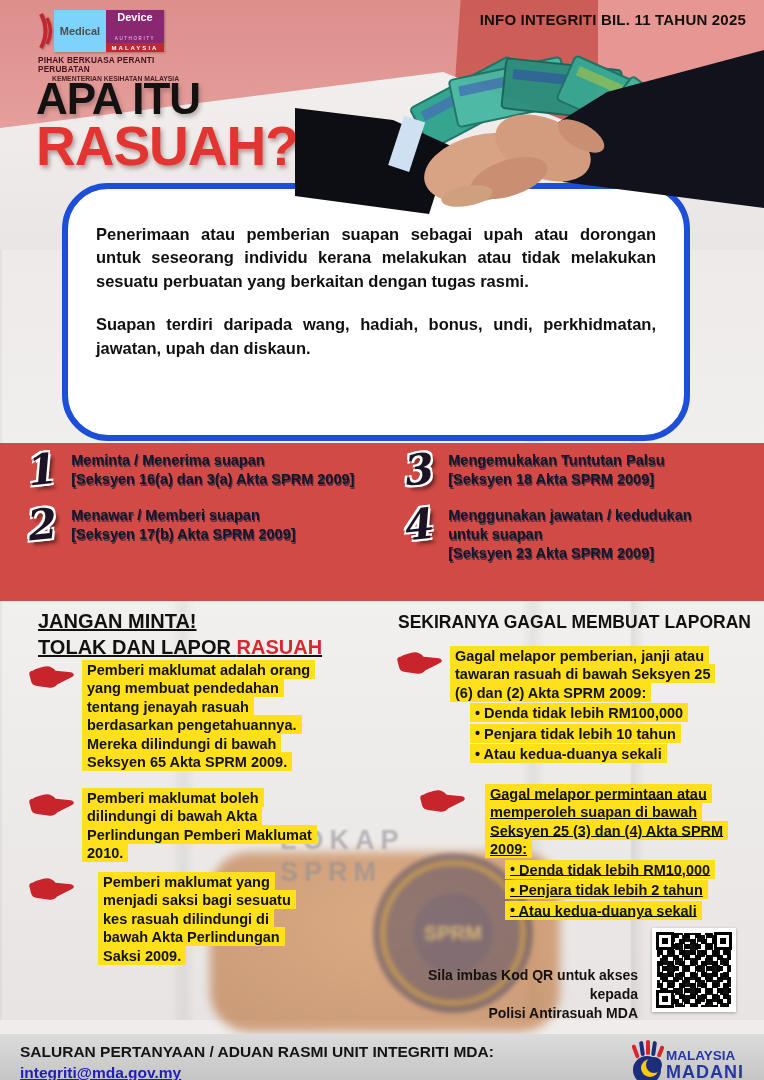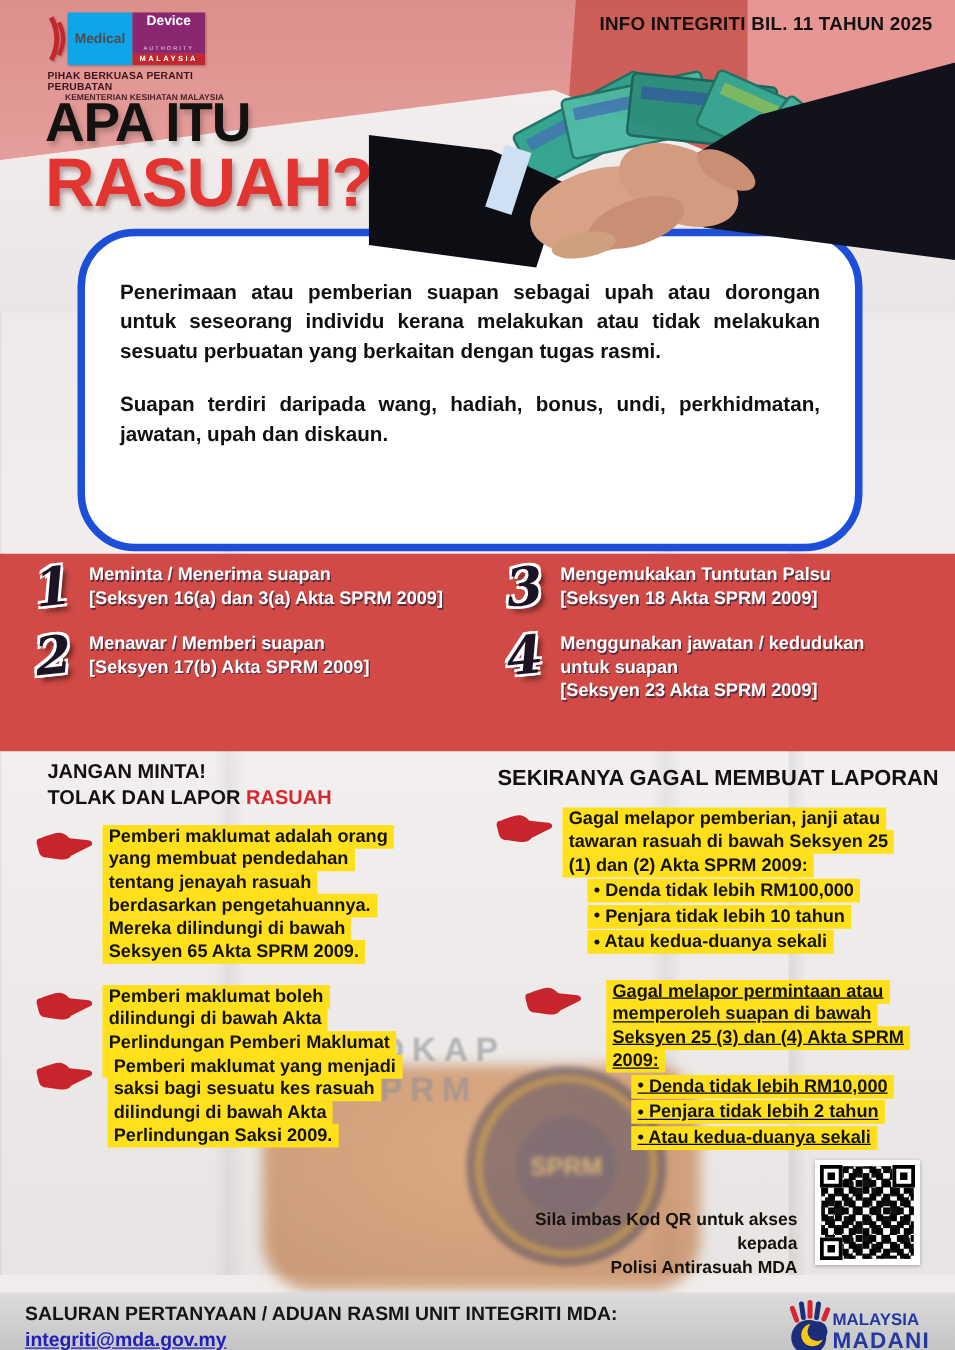--- a/index.html
+++ b/index.html
@@ -21,21 +21,21 @@
   .fold{position:absolute;top:250px;width:26px;height:770px;background:linear-gradient(90deg,transparent,rgba(0,0,0,.05),transparent);}
   
   .bg-orange{position:absolute;left:210px;top:852px;width:350px;height:180px;border-radius:40px;background:radial-gradient(ellipse at 55% 40%,#d07a33,#b05d20);opacity:.55;filter:blur(5px);}
   .bg-lokap{position:absolute;left:280px;top:824px;color:#8f8f96;opacity:.6;font-weight:800;font-size:27px;letter-spacing:6px;line-height:1.2;filter:blur(1px);}
   .bg-emblem{position:absolute;left:368px;top:848px;opacity:.55;filter:blur(2px);}
   
   .issue{position:absolute;right:18px;top:11px;font-size:15px;font-weight:800;color:#14100f;letter-spacing:.2px;}
   .mda-logo{position:absolute;left:38px;top:10px;width:170px;}
   .mda-box{display:flex;align-items:stretch;height:42px;filter:drop-shadow(1px 1px 1px rgba(0,0,0,.25));}
   .mda-chev{width:16px;display:flex;align-items:center;}
-  .mda-white{background:#0ea5e9;width:52px;display:flex;align-items:center;justify-content:center;font-weight:700;color:#4d4d4d;font-size:11px;}
+  .mda-white{background:#7dd3fc;width:52px;display:flex;align-items:center;justify-content:center;font-weight:700;color:#4d4d4d;font-size:11px;}
   .mda-right{width:58px;display:flex;flex-direction:column;}
   .mda-purple{background:#8a2771;flex:1;color:#fff;display:flex;flex-direction:column;align-items:center;justify-content:center;line-height:1;gap:12px;}
   .mda-purple .dev{font-weight:700;font-size:11px;}
   .mda-purple .auth{font-size:4.5px;letter-spacing:1.6px;margin-top:2px;color:#e9c9e2;}
   .mda-redstrip{background:#c1272d;color:#fff;font-size:6px;letter-spacing:2px;text-align:center;padding:1.5px 0;font-weight:700;}
   .mda-sub1{margin-top:4px;font-size:8.2px;font-weight:800;color:#40111c;letter-spacing:.2px;}
   .mda-sub2{font-size:6.8px;font-weight:700;color:#4a2128;margin-top:1px;margin-left:14px;}
   
   .title{position:absolute;left:36px;top:78px;line-height:.95;letter-spacing:-1px;}
   .title .l1{font-size:44px;font-weight:900;color:#141111;text-shadow:2px 3px 4px rgba(80,60,60,.35);}
@@ -48,36 +48,36 @@
   
   .act{position:absolute;left:0;top:443px;width:764px;height:158px;background:#d14a45;z-index:2;}
   .act-head{margin-top:7px;text-align:center;color:#fff;font-size:17px;font-weight:800;text-shadow:1.5px 2px 0 rgba(35,30,60,.85);}
   .act-cols{display:flex;margin-top:6px;}
   .act-col{display:flex;flex-direction:column;gap:13px;}
   .act-col.c1{width:385px;padding-left:28px;box-sizing:border-box;}
   .act-col.c2{width:379px;padding-left:20px;box-sizing:border-box;}
   .act-item{display:flex;align-items:flex-start;gap:14px;}
   .act-num{font-family:"DejaVu Serif",serif;font-style:italic;font-weight:700;font-size:42px;line-height:1;color:#1c1424;transform:rotate(-6deg);
     text-shadow:-2px -2px 0 #fff,2px -2px 0 #fff,-2px 2px 0 #fff,2px 2px 0 #fff,4px 5px 4px rgba(0,0,0,.5);}
-  .act-text{color:#ffffff;font-size:14.5px;font-weight:800;line-height:1.3;text-shadow:1px 1.5px 0 rgba(35,30,60,.7);padding-top:2px;}
+  .act-text{color:#0f172a;font-size:14.5px;font-weight:800;line-height:1.3;text-shadow:1px 1.5px 0 rgba(35,30,60,.7);padding-top:2px;}
   
   .colhead{position:absolute;z-index:4;font-weight:800;color:#131010;}
-  .colhead.left{left:38px;top:608px;font-size:16px;line-height:1.3;}
+  .colhead.left{left:38px;top:608px;font-size:20px;line-height:1.3;text-decoration:underline;}
   .colhead.left .red{color:#d7282f;}
   .colhead.right{left:398px;top:612px;font-size:17.5px;}
   .bullet{position:absolute;z-index:4;display:flex;align-items:flex-start;}
   .hand{flex:0 0 46px;margin-top:2px;}
   .btext{font-size:14.5px;font-weight:800;color:#131313;line-height:1.28;}
   .hl{background:#ffe01a;padding:1.5px 5px;-webkit-box-decoration-break:clone;box-decoration-break:clone;}
   .subs{margin-top:2px;margin-left:20px;}
   .subs .sub{margin-top:2px;}
   .sub .hl::before{content:"•  ";}
   .b-l1{left:28px;top:660px;width:290px;gap:8px;}
   .b-l2{left:28px;top:788px;width:290px;gap:8px;}
-  .b-l3{left:28px;top:844px;width:290px;gap:12px;}
+  .b-l3{left:28px;top:872px;width:290px;gap:24px;}
   .b-r1{left:396px;top:646px;width:336px;gap:8px;}
   .b-r2{left:419px;top:784px;width:336px;gap:20px;text-decoration:underline;}
   
   .qr-caption{position:absolute;right:126px;top:966px;width:250px;text-align:right;font-size:14px;font-weight:800;color:#15110f;line-height:1.35;z-index:4;}
   .qr{position:absolute;left:652px;top:928px;width:84px;height:84px;background:#fff;padding:5px;box-sizing:border-box;z-index:4;box-shadow:0 1px 3px rgba(0,0,0,.3);}
   .qr-pattern{position:relative;width:100%;height:100%;
     background:
       repeating-conic-gradient(#000 0% 25%,transparent 0% 50%) 0 0/11px 11px,
       repeating-conic-gradient(#111 0% 25%,#fff 0% 50%) 3px 2px/15px 15px;}
   .finder{position:absolute;width:18px;height:18px;background:#fff;border:3px solid #000;box-sizing:border-box;}
@@ -244,21 +244,21 @@
     <div class="btext"><span class="hl">Pemberi maklumat yang menjadi saksi bagi sesuatu kes rasuah dilindungi di bawah Akta Perlindungan Saksi 2009.</span></div>
   </div>
 
   <div class="colhead right">SEKIRANYA GAGAL MEMBUAT LAPORAN</div>
 
   <div class="bullet b-r1">
     <svg class="hand" width="46" height="28" viewBox="0 0 60 34">
         <path fill="#c8242b" d="M6 10 C2 10 1 13 2 16 L4 24 C5 28 8 30 12 30 L26 32 C32 33 36 31 38 28 L58 18 C61 16 60 13 56 12 L36 10 C32 5 26 3 20 5 L10 8 Z"></path>
       </svg>
     <div class="btext">
-      <span class="hl">Gagal melapor pemberian, janji atau tawaran rasuah di bawah Seksyen 25 (1) dan (2) Akta SPRM 2009:</span>
+      <span class="hl">Gagal melapor pemberian, janji atau tawaran rasuah di bawah Seksyen 25 (6) dan (2) Akta SPRM 2009:</span>
       <div class="subs">
         <div class="sub"><span class="hl">Denda tidak lebih RM100,000</span></div>
         <div class="sub"><span class="hl">Penjara tidak lebih 10 tahun</span></div>
         <div class="sub"><span class="hl">Atau kedua-duanya sekali</span></div>
       </div>
     </div>
   </div>
   <div class="bullet b-r2">
     <svg class="hand" width="46" height="28" viewBox="0 0 60 34">
         <path fill="#c8242b" d="M6 10 C2 10 1 13 2 16 L4 24 C5 28 8 30 12 30 L26 32 C32 33 36 31 38 28 L58 18 C61 16 60 13 56 12 L36 10 C32 5 26 3 20 5 L10 8 Z"></path>

